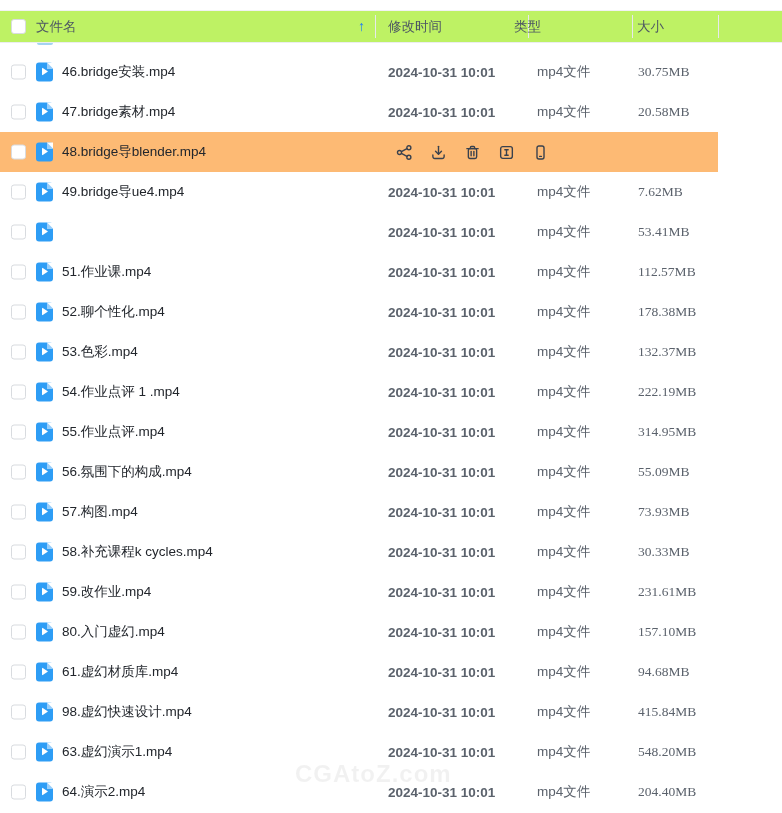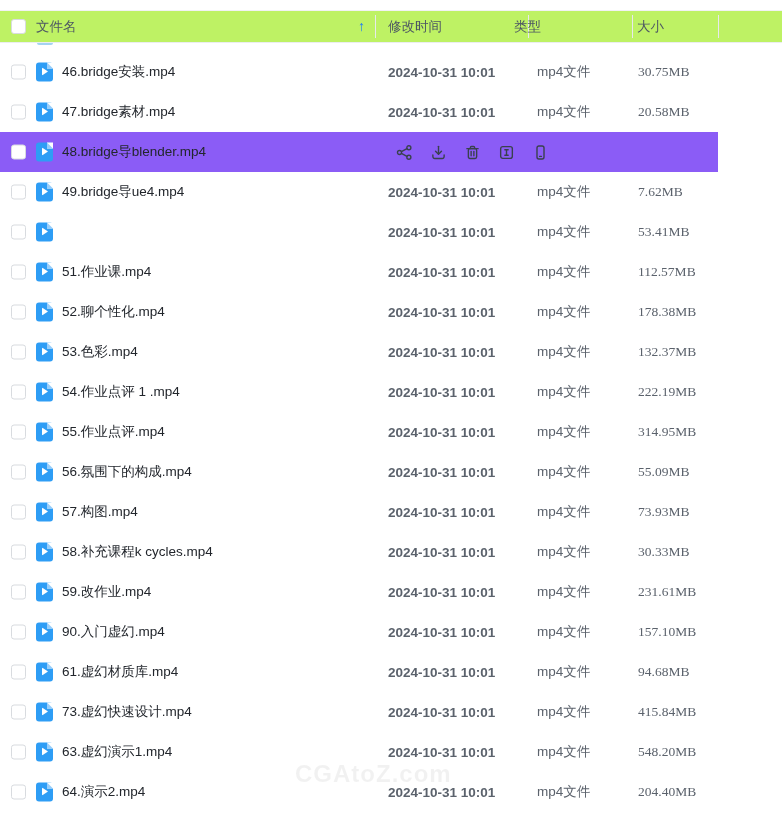--- a/index.html
+++ b/index.html
@@ -27,21 +27,21 @@
       background:#fff;box-sizing:border-box;cursor:pointer;}
   .thead .cb{top:8px;}
 
   
   .icon-sliver{position:absolute;left:37px;top:42px;width:16px;height:3px;background:#a5d2f1;
                border-radius:0 0 2px 2px;z-index:1;}
 
   
   .list{position:absolute;top:52px;left:0;width:782px;z-index:1;}
   .row{position:relative;height:40px;}
-  .row.hover{background:#8b5cf6;width:718px;}
+  .row.hover{background:#fdba74;width:718px;}
   .row .cb{top:50%;transform:translateY(-50%);}
 
   .file-icon{position:absolute;left:36px;top:50%;transform:translateY(-50%);
              width:17px;height:19px;background:#2e9df5;border-radius:3px;}
   .file-icon::before{content:'';position:absolute;top:0;right:0;width:0;height:0;
              border-top:6px solid #fff;border-left:6px solid #96cdfa;}
   .file-icon::after{content:'';position:absolute;left:6px;top:5px;width:0;height:0;
              border-left:6px solid #fff;border-top:4.5px solid transparent;
              border-bottom:4.5px solid transparent;border-radius:1px;}
 
@@ -255,41 +255,41 @@
     <span class="name-text">59.改作业.mp4</span>
     <span class="meta time">2024-10-31 10:01</span>
     <span class="meta type">mp4文件</span>
     <span class="meta size">231.61MB</span>
 
   </div>
 
   <div class="row">
     <span class="cb"></span>
     <span class="file-icon"></span>
-    <span class="name-text">90.入门虚幻.mp4</span>
+    <span class="name-text">80.入门虚幻.mp4</span>
     <span class="meta time">2024-10-31 10:01</span>
     <span class="meta type">mp4文件</span>
     <span class="meta size">157.10MB</span>
 
   </div>
 
   <div class="row">
     <span class="cb"></span>
     <span class="file-icon"></span>
     <span class="name-text">61.虚幻材质库.mp4</span>
     <span class="meta time">2024-10-31 10:01</span>
     <span class="meta type">mp4文件</span>
     <span class="meta size">94.68MB</span>
 
   </div>
 
   <div class="row">
     <span class="cb"></span>
     <span class="file-icon"></span>
-    <span class="name-text">73.虚幻快速设计.mp4</span>
+    <span class="name-text">98.虚幻快速设计.mp4</span>
     <span class="meta time">2024-10-31 10:01</span>
     <span class="meta type">mp4文件</span>
     <span class="meta size">415.84MB</span>
 
   </div>
 
   <div class="row">
     <span class="cb"></span>
     <span class="file-icon"></span>
     <span class="name-text">63.虚幻演示1.mp4</span>

